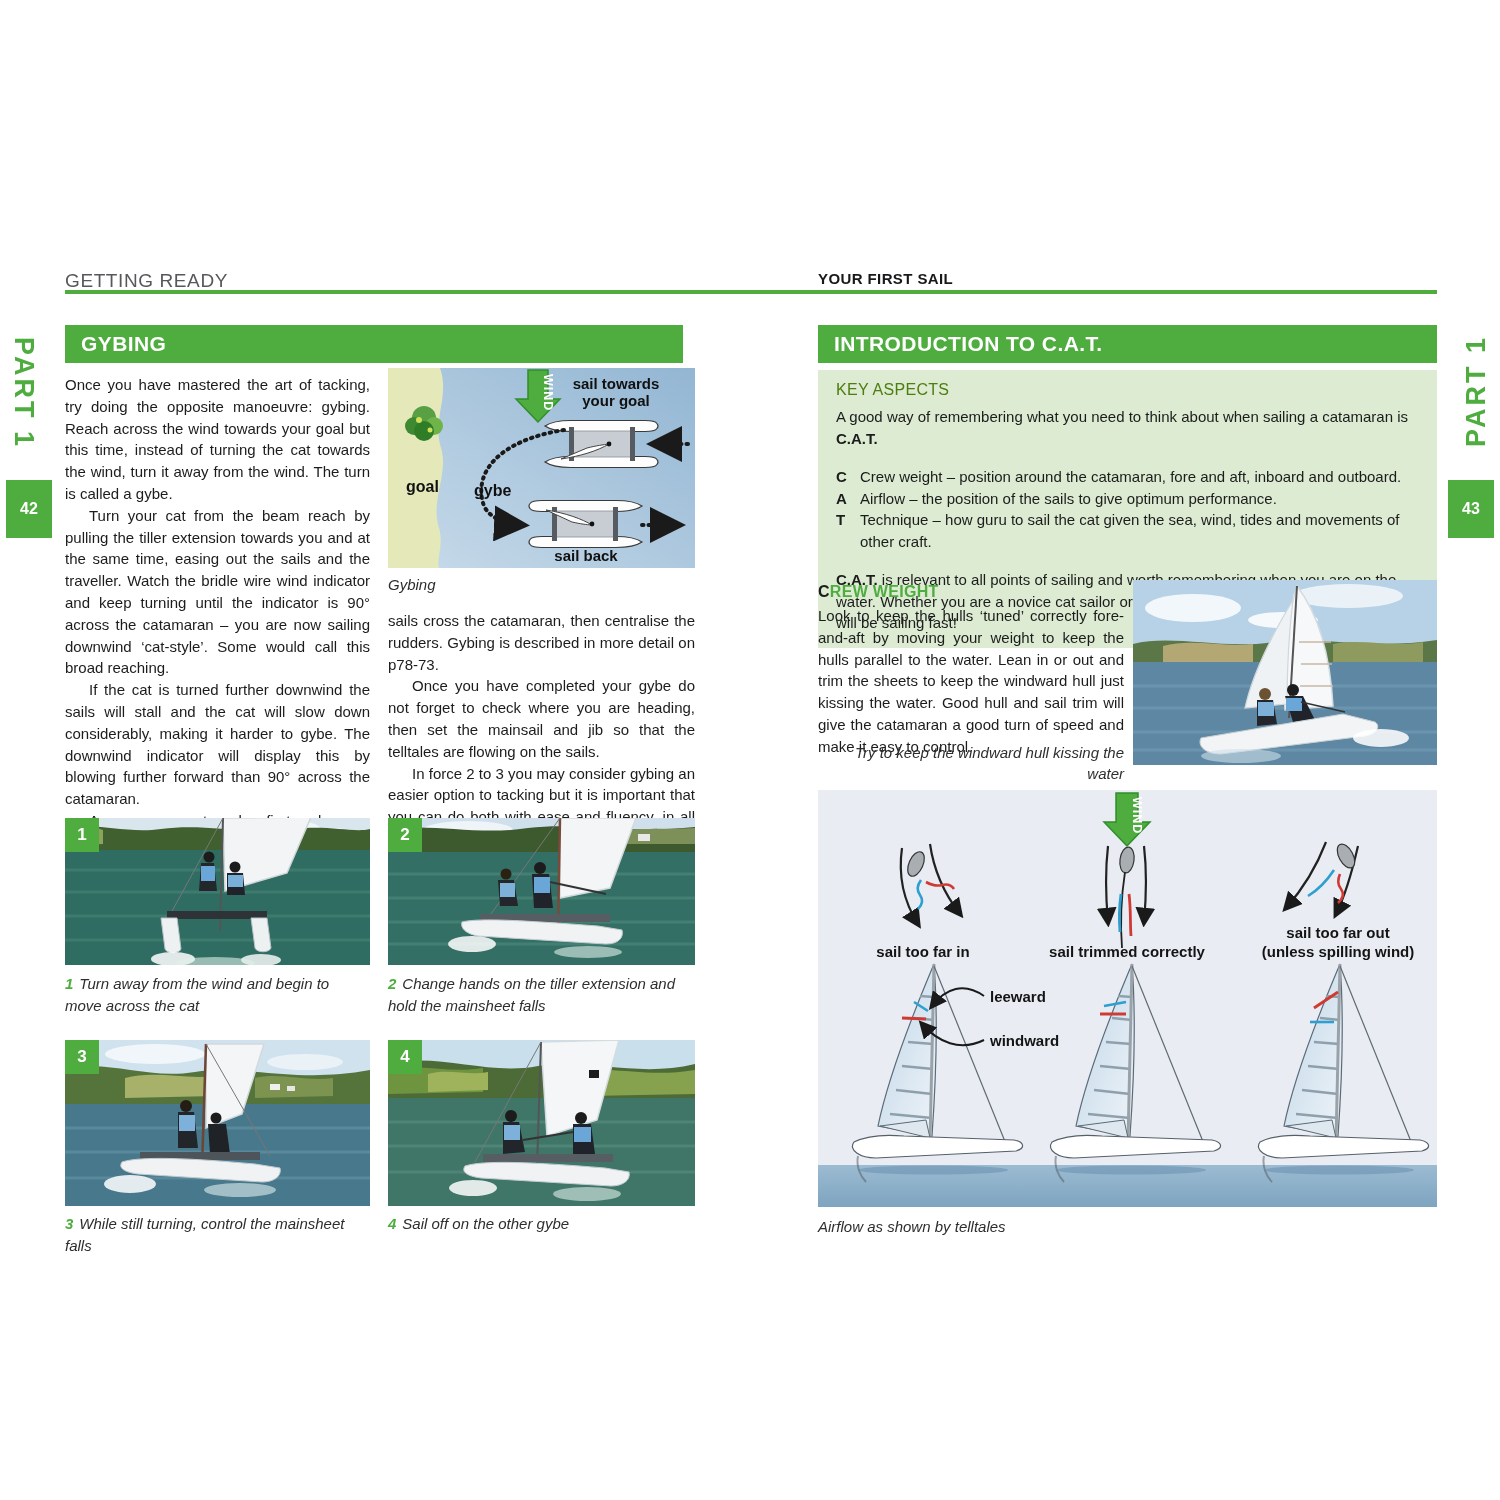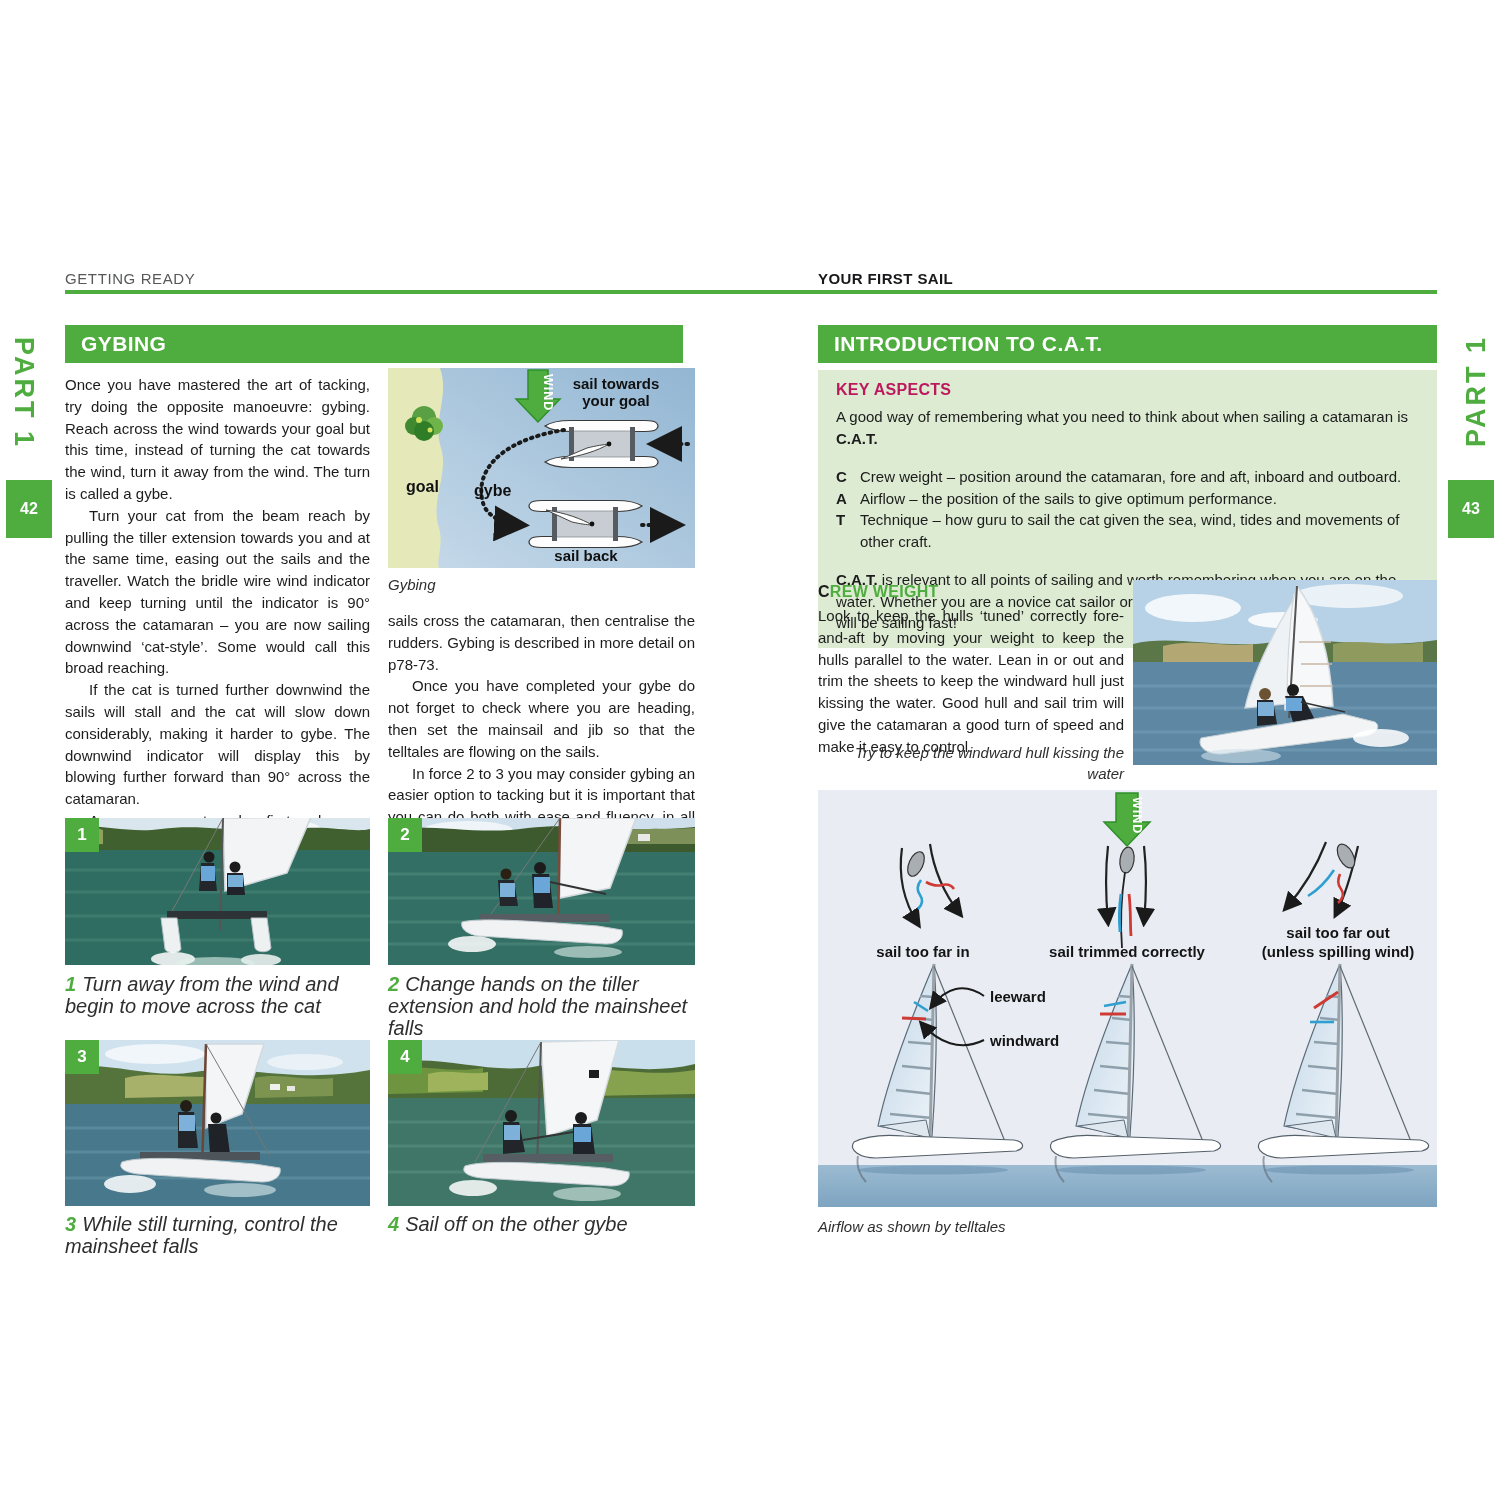--- a/index.html
+++ b/index.html
@@ -3,21 +3,21 @@
 <meta charset="utf-8">
 <style>
   * { margin:0; padding:0; box-sizing:border-box; }
   html,body { background:#ffffff; }
   body {
     width:1500px; height:1500px; position:relative;
     font-family:"Liberation Sans", sans-serif; color:#1c1c1c;
   }
   .abs { position:absolute; }
   
-  .running-head-left { left:65px; top:270px; font-size:15px; letter-spacing:.6px; color:#57585a; }
+  .running-head-left { left:65px; top:270px; font-size:19px; letter-spacing:.6px; color:#57585a; }
   .running-head-right { left:818px; top:270px; width:619px; font-size:15px; font-weight:bold; letter-spacing:.4px; color:#18181a; }
   .top-rule { left:65px; top:290px; width:1372px; height:4px; background:#4fad3f; }
   
   .part-label { font-size:27px; font-weight:bold; color:#4fad3f; letter-spacing:3px; writing-mode:vertical-rl; }
   .part-left { left:8px; top:337px; }
   .part-right { right:8px; top:335px; transform:rotate(180deg); }
   .page-tab { width:46px; height:58px; background:#4fad3f; color:#fff; font-size:16px; font-weight:bold;
               display:flex; align-items:center; justify-content:center; }
   .tab-left { left:6px; top:480px; }
   .tab-right { right:6px; top:480px; }
@@ -30,29 +30,29 @@
   .textcol { font-size:15px; line-height:21.8px; text-align:justify; color:#1c1c1c; }
   .textcol p.ind { text-indent:1.6em; }
   .col-1 { left:65px;  top:374px; width:305px; }
   .col-2 { left:388px; top:610px; width:307px; }
   .crew-body { left:818px; top:605px; width:306px; }
   
   .fig-caption { font-size:15px; font-style:italic; color:#2e2e2e; line-height:21px; }
   .cap-gybing { left:388px; top:574px; width:307px; }
   .cap-airflow { left:818px; top:1216px; width:619px; }
   .cap-crew { left:818px; top:742px; width:306px; text-align:right; }
-  .photo-cap { font-size:20px; font-style:italic; color:#2e2e2e; line-height:22px; }
+  .photo-cap { font-size:15px; font-style:italic; color:#2e2e2e; line-height:22px; }
   .photo-cap .num { color:#4fad3f; font-weight:bold; margin-right:6px; }
   .pc1 { left:65px;  top:973px;  width:305px; }
   .pc2 { left:388px; top:973px;  width:307px; }
   .pc3 { left:65px;  top:1213px; width:305px; }
   .pc4 { left:388px; top:1213px; width:307px; }
   
   .key-box { left:818px; top:370px; width:619px; background:#dcebd2; padding:11px 18px 14px 18px; }
-  .key-box h3 { color:#be185d; font-size:16px; font-weight:bold; letter-spacing:.3px; margin-bottom:7px; }
+  .key-box h3 { color:#4d7c0f; font-size:16px; font-weight:normal; letter-spacing:.3px; margin-bottom:7px; }
   .key-box .kb-text { font-size:15px; line-height:21.5px; color:#1c1c1c; }
   .key-box .kb-intro { margin-bottom:17px; }
   .key-box .kb-outro { margin-top:17px; }
   .cat-row { display:flex; font-size:15px; line-height:21.5px; }
   .cat-row .letter { width:24px; font-weight:bold; flex:none; }
   .crew-head { left:818px; top:583px; font-size:16px; font-weight:bold; letter-spacing:.3px; }
   .crew-head .first { color:#1c1c1c; }
   .crew-head .rest { color:#4fad3f; }
   
   .fig { overflow:hidden; }

